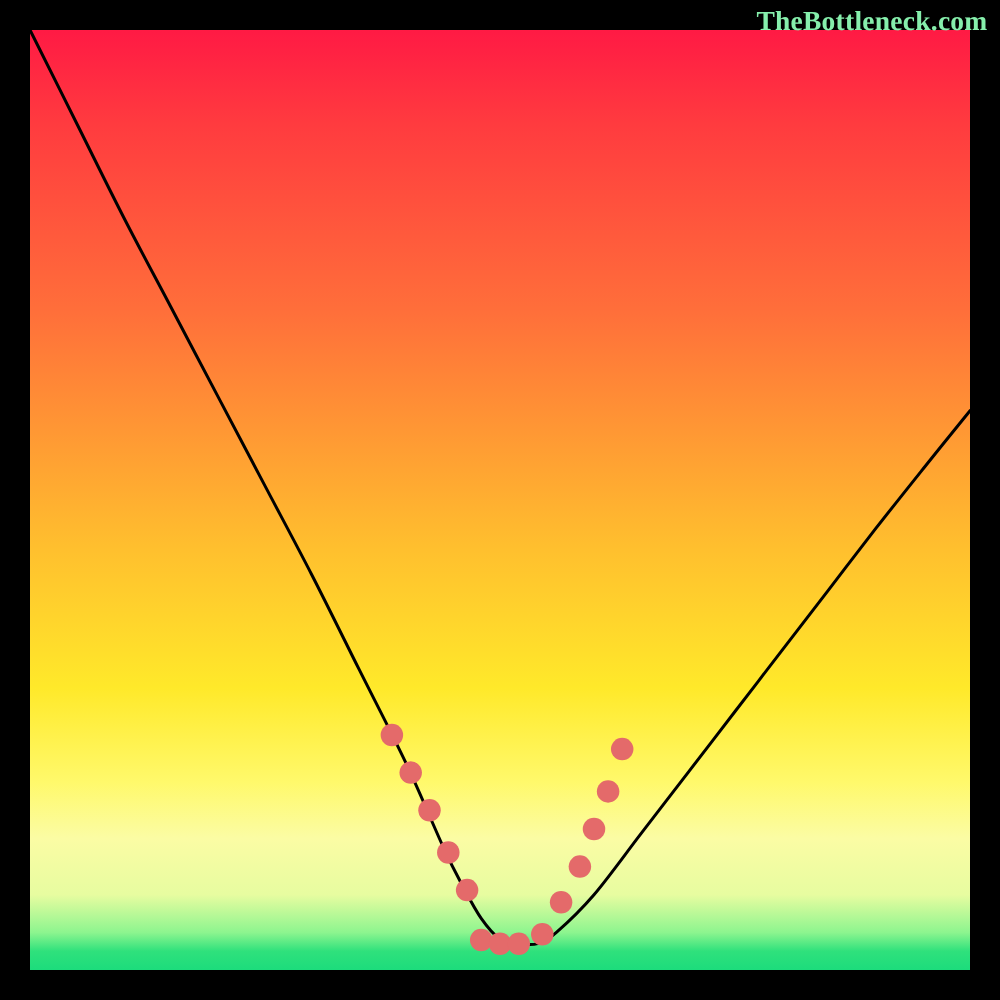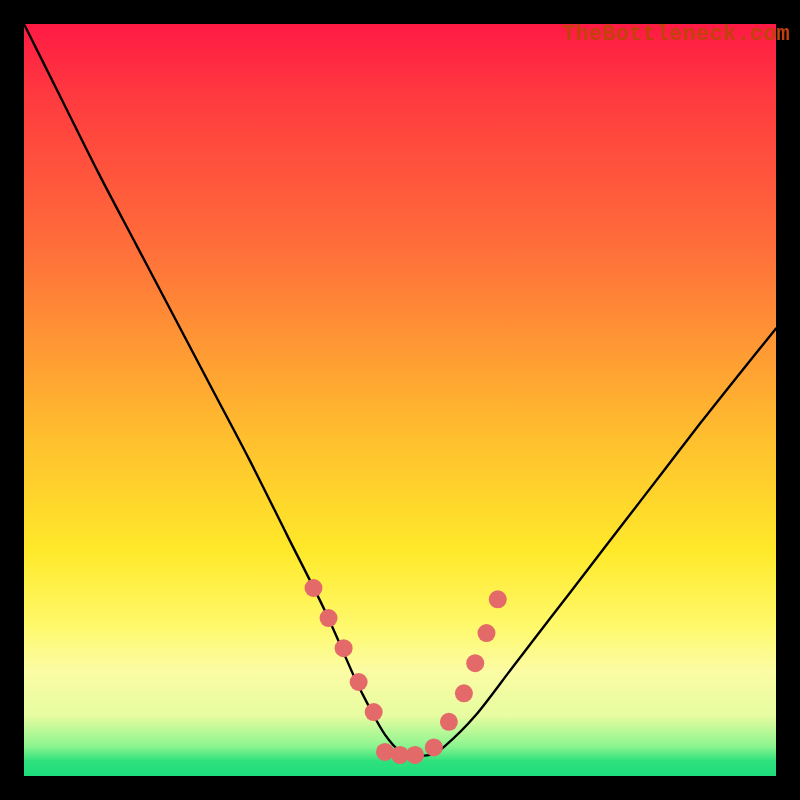--- a/index.html
+++ b/index.html
@@ -37,27 +37,26 @@
       #e7fca0 92%,
       #8df58f 96%,
       #2fe17c 98%,
       #1cdc7c 100%
     );
   }
   .watermark {
     position: absolute;
     top: 4px;
     right: 10px;
-    font-family: Liberation Mono, monospace;
+    font-family: Liberation Serif, serif;
     font-size: 22px;
     font-weight: 600;
-    color: #c2410c;
+    color: #86efac;
     letter-spacing: 0.2px;
     user-select: none;
-    margin-top: 18px;
   }
   svg.curve {
     position: absolute;
     left: 0;
     top: 0;
     width: 752px;
     height: 752px;
     overflow: visible;
   }
 </style>

